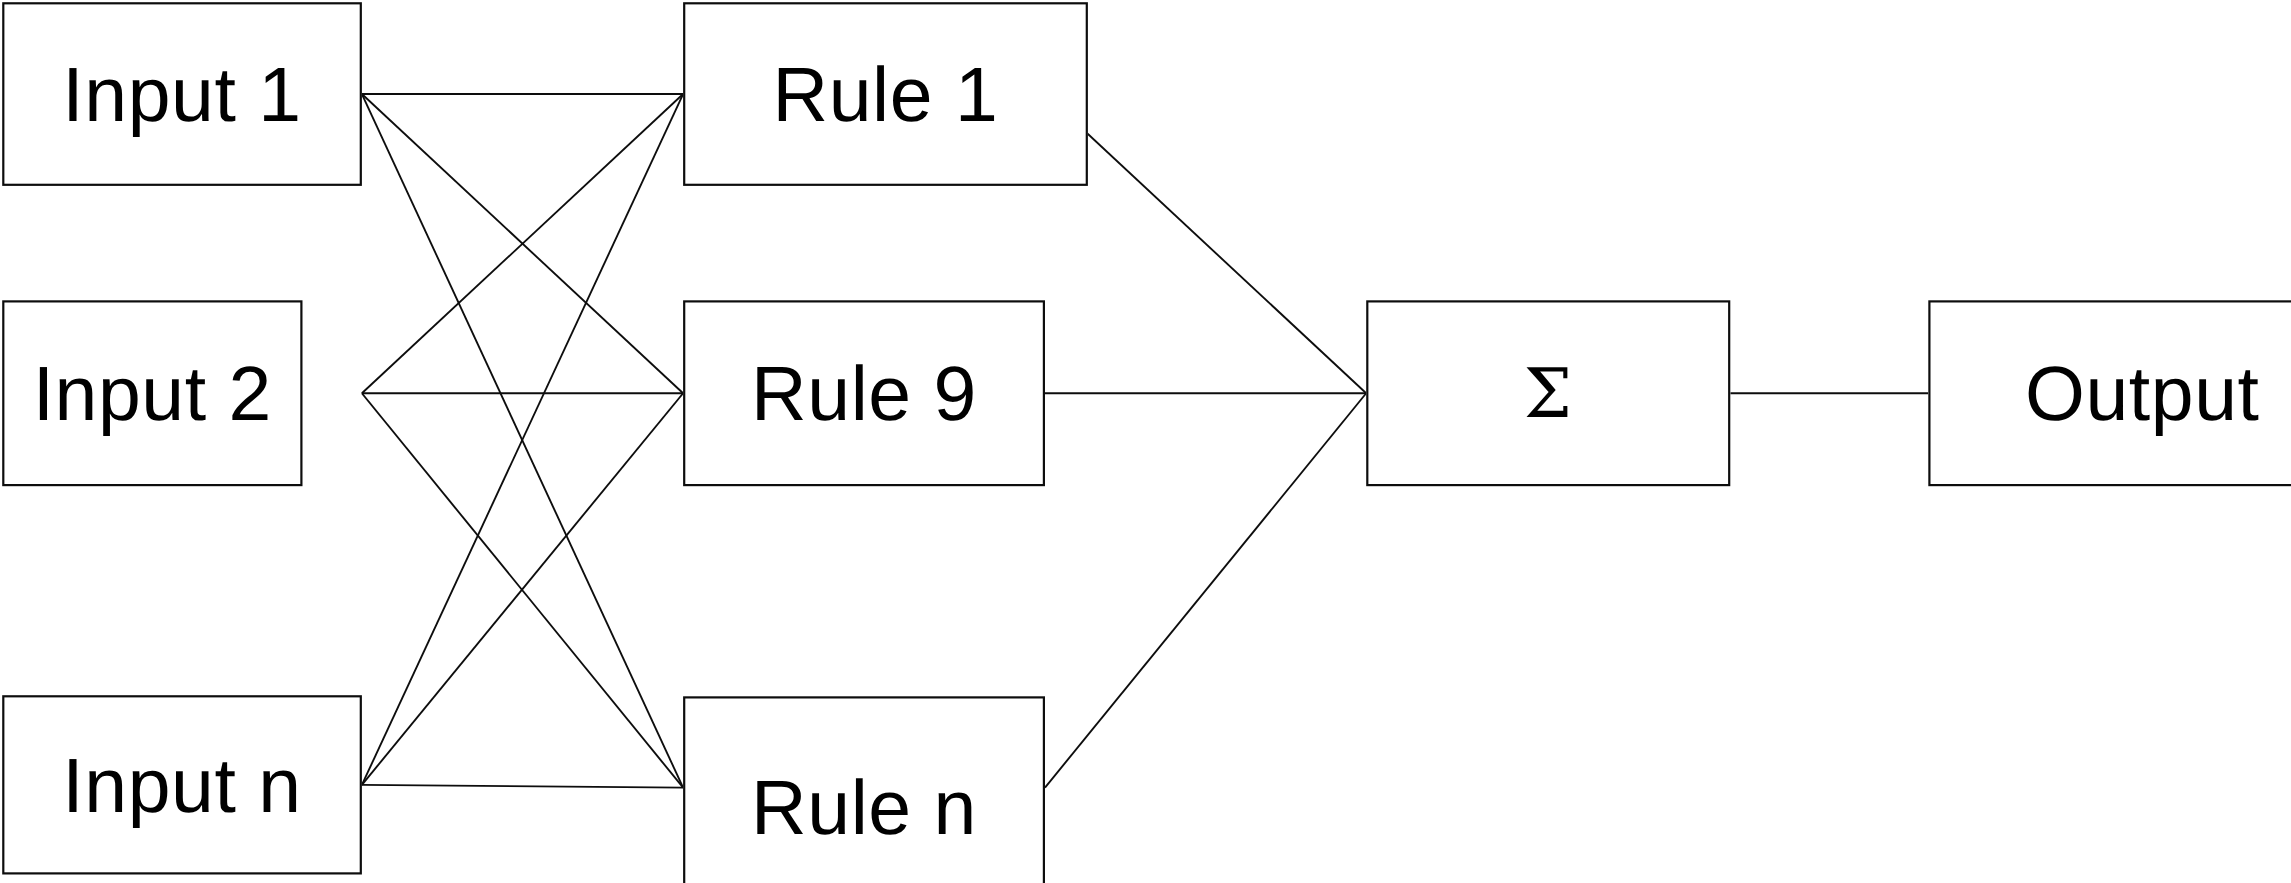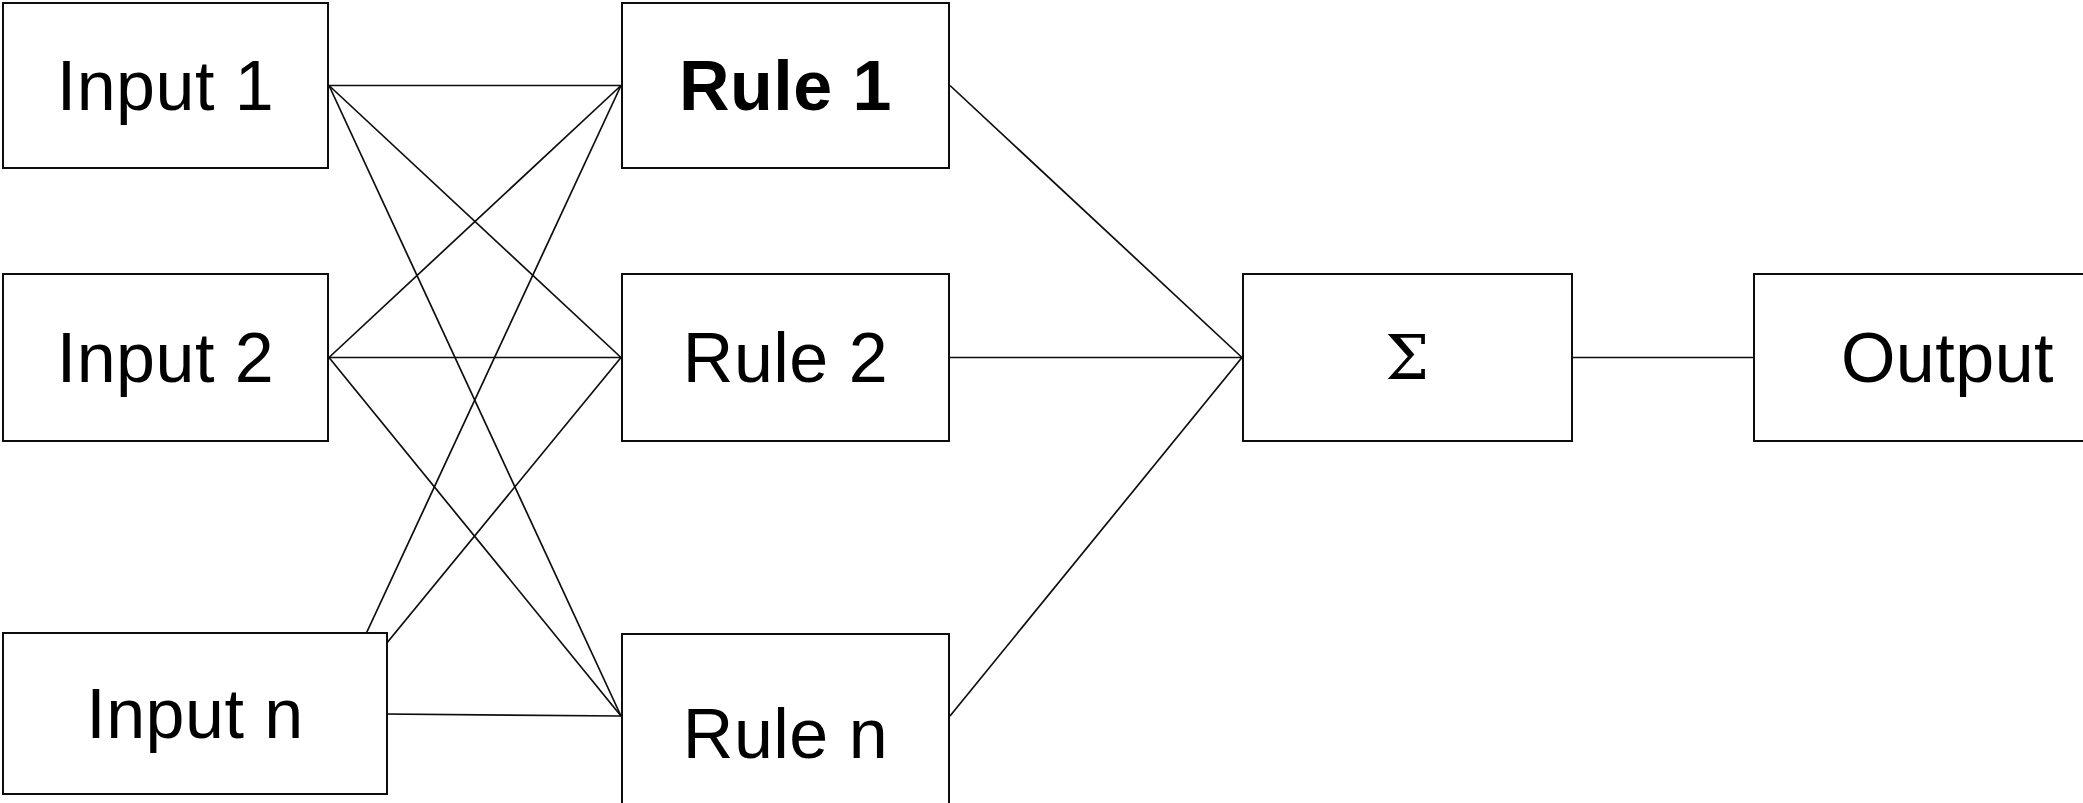--- a/index.html
+++ b/index.html
@@ -37,23 +37,23 @@
     line-height: 1;
     white-space: nowrap;
     letter-spacing: 0.5px;
   }
   .sigma-label {
     font-family: "DejaVu Serif", "Liberation Serif", serif;
     font-size: 62px;
   }
   
   .n-input1 { left: 2px;    top: 2px;   width: 327px; height: 167px; }
-  .n-input2 { left: 2px;    top: 273px; width: 327px; height: 169px; }
-  .n-inputn { left: 2px;    top: 632px; width: 386px; height: 163px; }
-  .n-rule1  { left: 621px;  top: 2px;   width: 329px; height: 167px; font-weight: bold; }
+  .n-input2 { left: 2px;    top: 273px; width: 273px; height: 169px; }
+  .n-inputn { left: 2px;    top: 632px; width: 327px; height: 163px; }
+  .n-rule1  { left: 621px;  top: 2px;   width: 368px; height: 167px; }
   .n-rule2  { left: 621px;  top: 273px; width: 329px; height: 169px; }
   .n-rulen  { left: 621px;  top: 633px; width: 329px; height: 202px; }
   .n-sigma  { left: 1242px; top: 273px; width: 331px; height: 169px; }
   .n-output { left: 1753px; top: 273px; width: 389px; height: 169px; }
   line { stroke: #0d0d0d; stroke-width: 1.7; }
 </style>
 </head>
 <body>
 
 <div id="canvas">
@@ -81,21 +81,21 @@
     <span class="node-label">Input 2</span>
   </div>
   <div class="node n-inputn">
     <span class="node-label">Input n</span>
   </div>
 
   <div class="node n-rule1">
     <span class="node-label">Rule 1</span>
   </div>
   <div class="node n-rule2">
-    <span class="node-label">Rule 2</span>
+    <span class="node-label">Rule 9</span>
   </div>
   <div class="node n-rulen">
     <span class="node-label">Rule n</span>
   </div>
 
   <div class="node n-sigma">
     <span class="node-label sigma-label">Σ</span>
   </div>
 
   <div class="node n-output">

